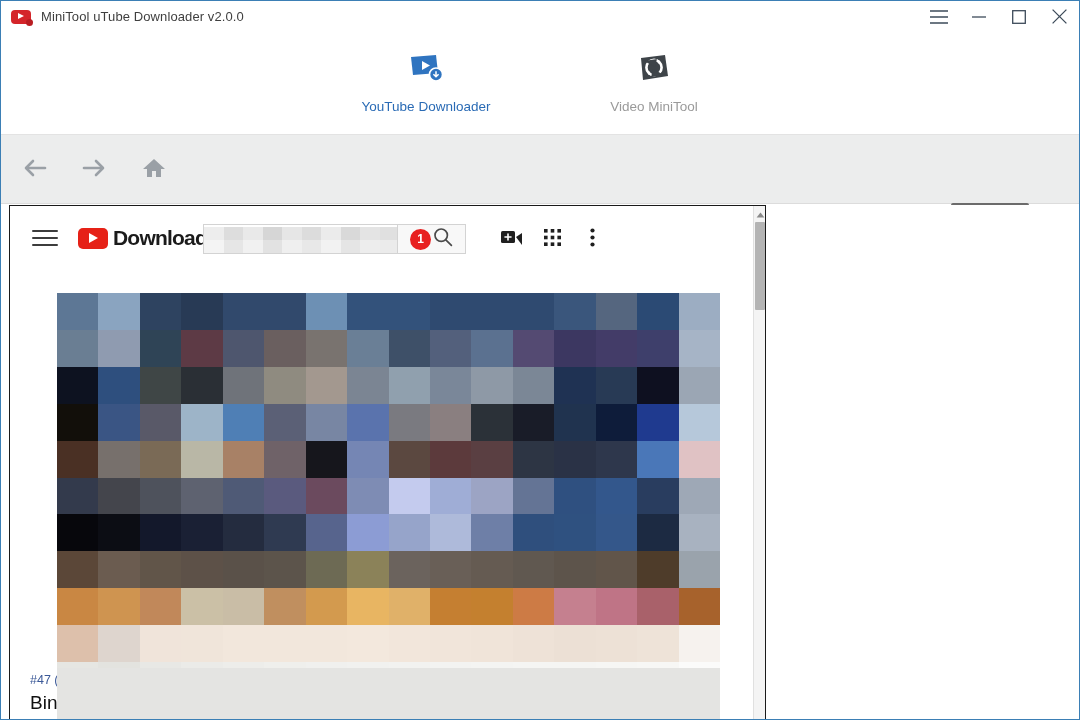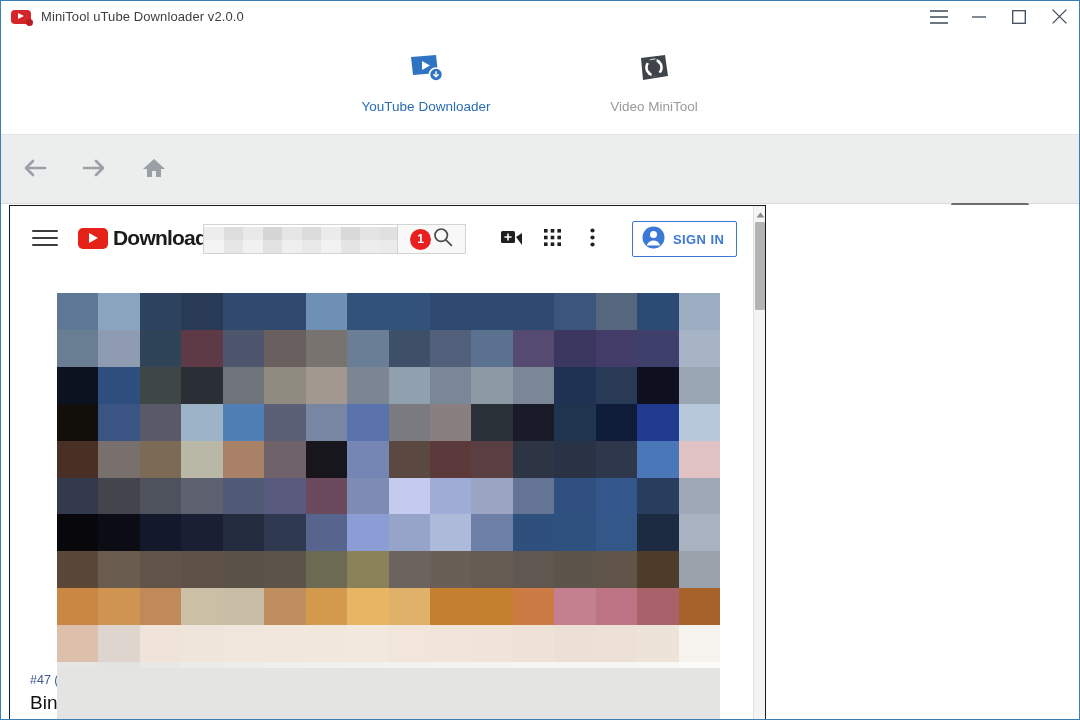--- a/index.html
+++ b/index.html
@@ -519,30 +519,20 @@
               <g fill="#1f1f1f">
                 <circle cx="2.5" cy="2.5" r="2.1"></circle>
                   <circle cx="2.5" cy="9.5" r="2.1"></circle>
                   <circle cx="2.5" cy="16.5" r="2.1"></circle>
               </g>
             </svg>
           </span>
         </div>
       </div>
 
-      <div class="yt-signin">
-        <span>
-          <svg width="23" height="23" viewBox="0 0 23 23">
-            <circle cx="11.5" cy="11.5" r="11" fill="#3b78d8"></circle>
-            <circle cx="11.5" cy="8.6" r="3.5" fill="#ffffff"></circle>
-            <path d="M4.6 19.6c1.3-3.3 4-5 6.9-5s5.6 1.7 6.9 5z" fill="#ffffff"></path>
-          </svg>
-        </span>
-        <span class="yt-signin-label">SIGN IN</span>
-      </div>
     </div>
 
     <div class="thumb">
         <i style="background: rgb(93, 119, 149);"></i>
         <i style="background: rgb(138, 164, 192);"></i>
         <i style="background: rgb(46, 67, 96);"></i>
         <i style="background: rgb(40, 58, 85);"></i>
         <i style="background: rgb(49, 73, 108);"></i>
         <i style="background: rgb(49, 73, 108);"></i>
         <i style="background: rgb(109, 144, 180);"></i>

